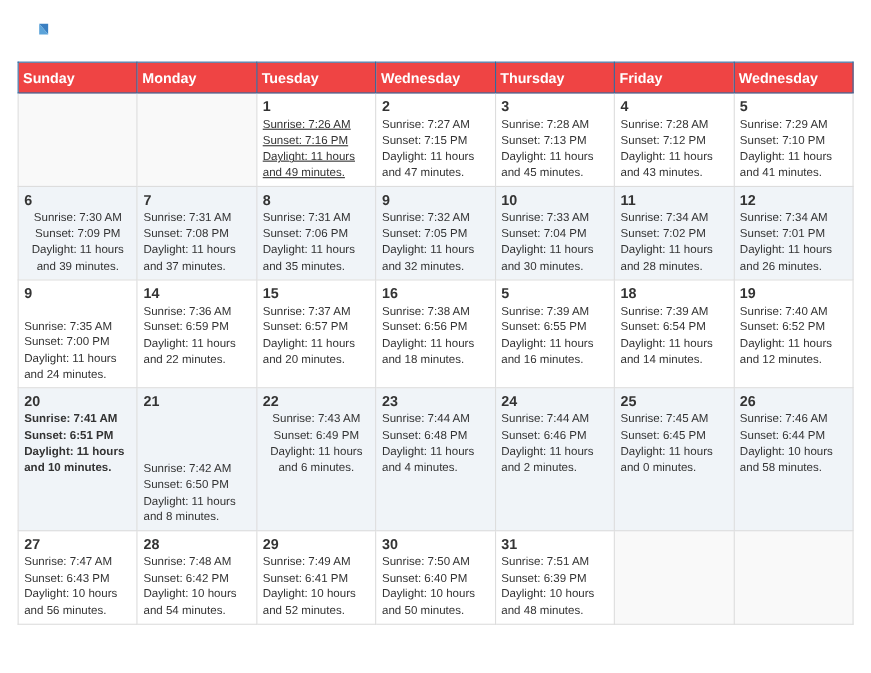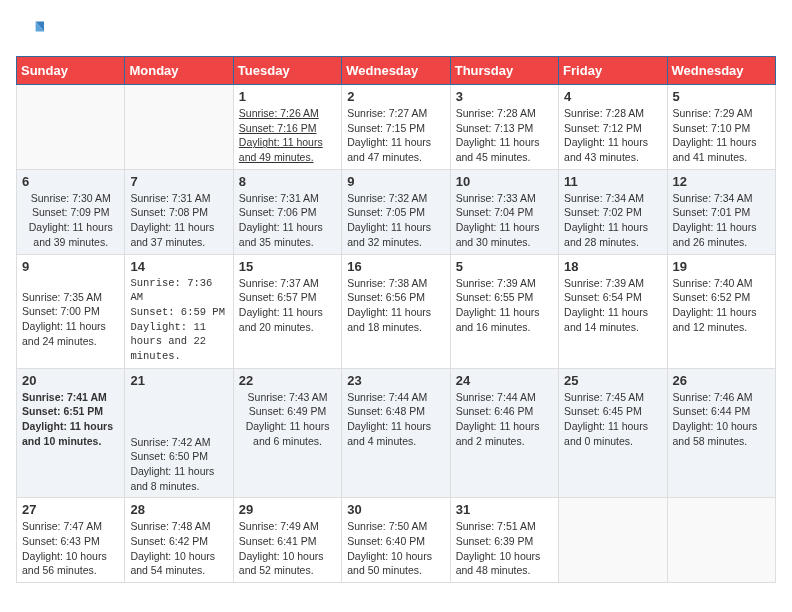--- a/index.html
+++ b/index.html
@@ -207,21 +207,21 @@
       </tr>
       <tr>
         <td>
           <span class="day-number">9</span>
           <div class="day-info" style="white-space: pre-line; margin-top: 16px;">Sunrise: 7:35 AM
 Sunset: 7:00 PM
 Daylight: 11 hours and 24 minutes.</div>
         </td>
         <td>
           <span class="day-number">14</span>
-          <div class="day-info" style="white-space: pre-line; font-family: Liberation Mono, monospace;">Sunrise: 7:36 AM
+          <div class="day-info" style="white-space: pre-line;">Sunrise: 7:36 AM
 Sunset: 6:59 PM
 Daylight: 11 hours and 22 minutes.</div>
         </td>
         <td>
           <span class="day-number">15</span>
           <div class="day-info" style="white-space: pre-line;">Sunrise: 7:37 AM
 Sunset: 6:57 PM
 Daylight: 11 hours and 20 minutes.</div>
         </td>
         <td>

